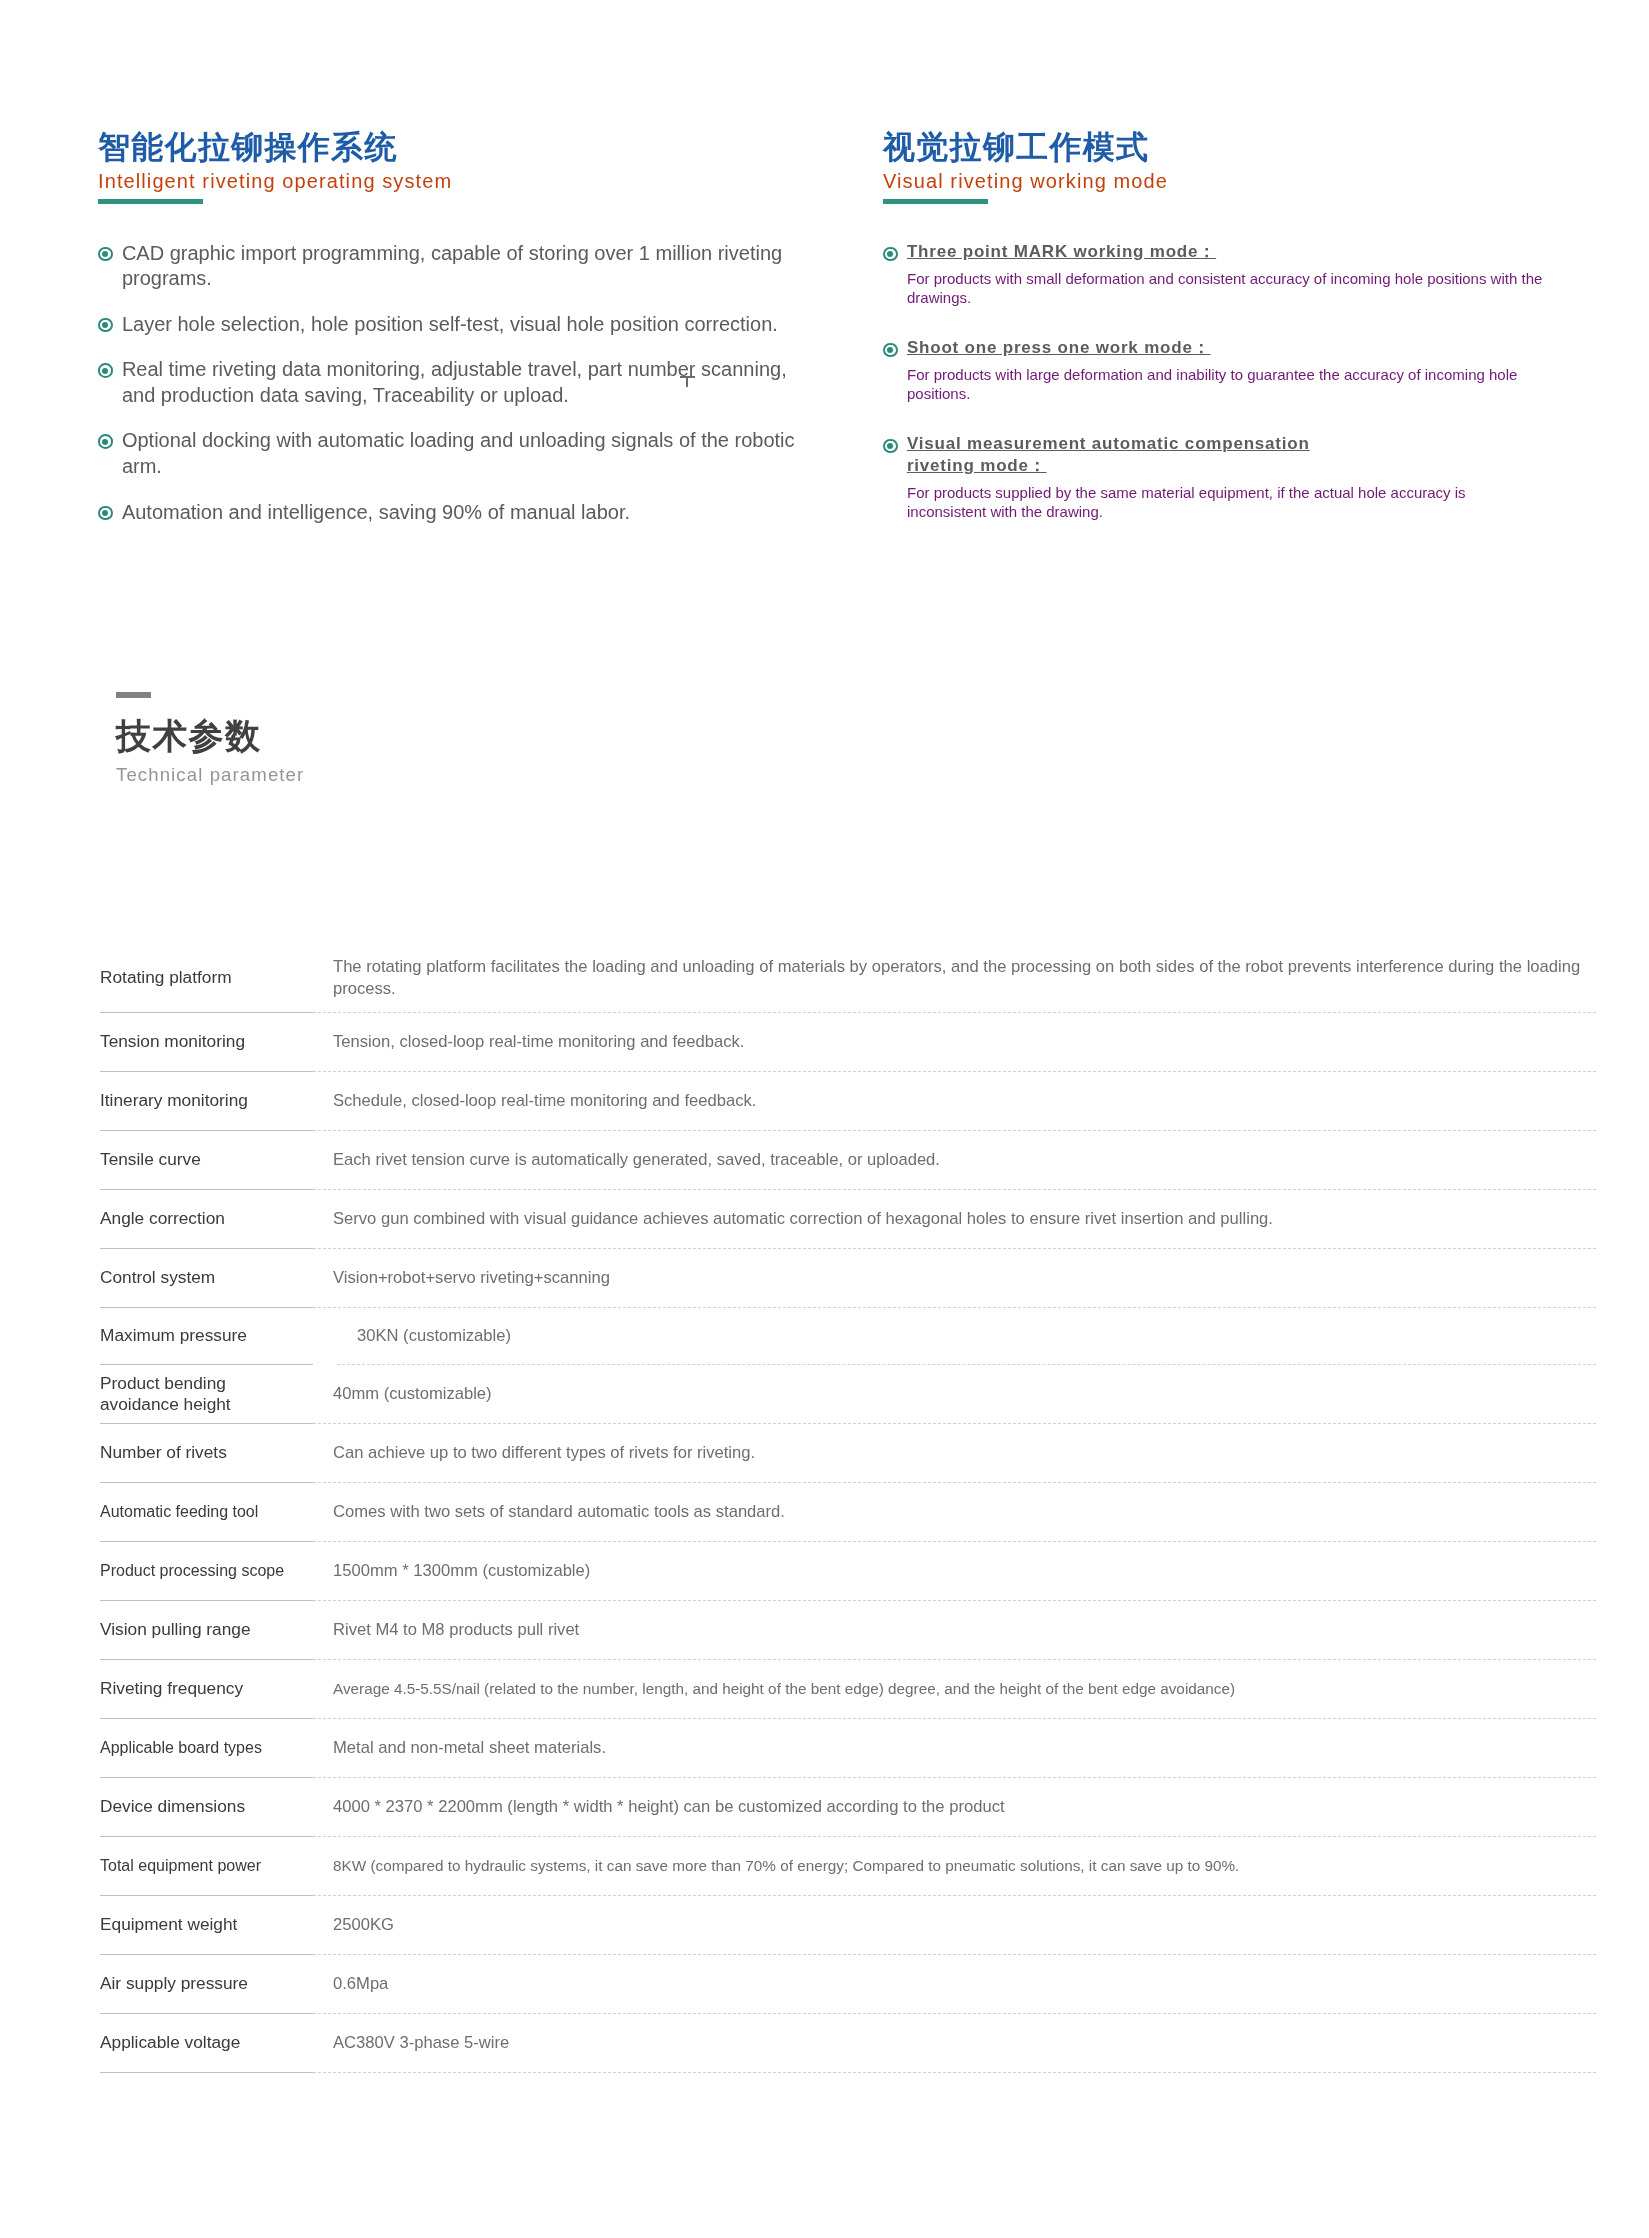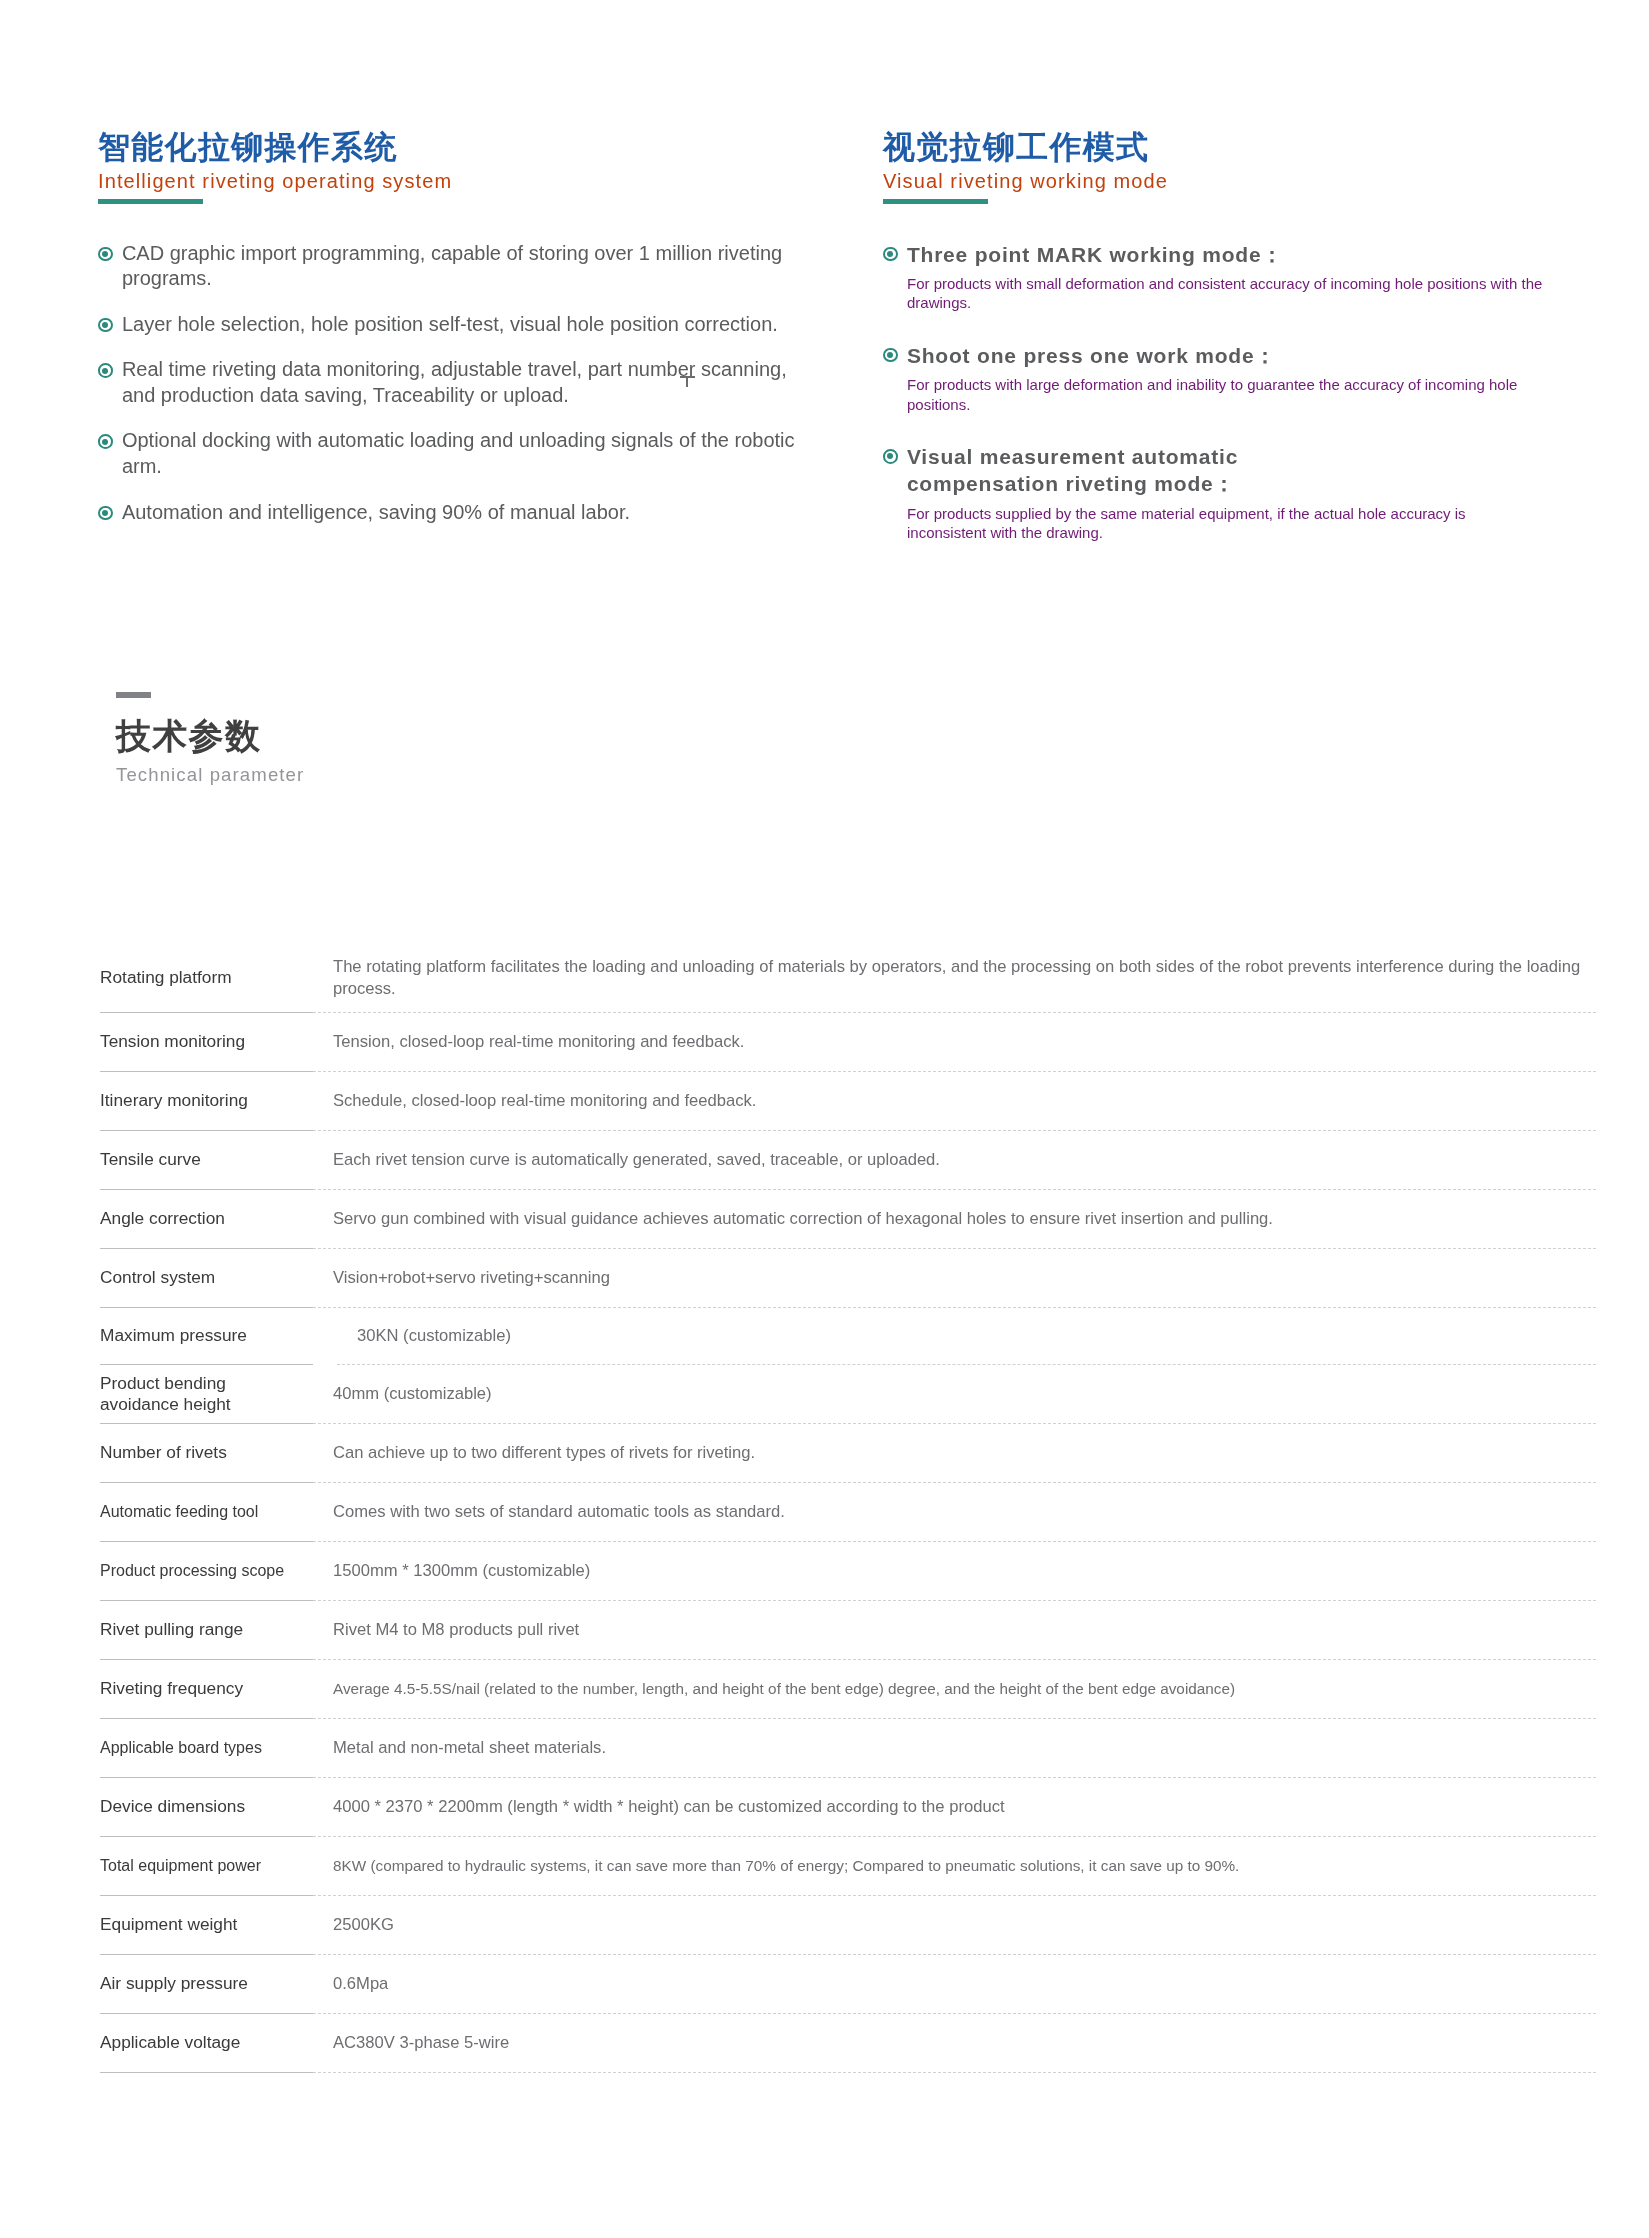--- a/index.html
+++ b/index.html
@@ -93,25 +93,26 @@
     max-width: 692px;
   }
 
   
   .mode-block { margin-bottom: 29px; }
   .mode-head-row {
     display: flex;
     align-items: flex-start;
   }
   .mode-title {
-    font-size: 21px;
+    font-size: 17px;
     font-weight: bold;
     color: #5b5c5e;
     letter-spacing: 0.8px;
     line-height: 1.3;
+    text-decoration: underline;
   }
   .mode-desc {
     font-size: 15px;
     line-height: 1.3;
     color: #701a75;
     margin-left: 24px;
     margin-top: 6px;
     max-width: 638px;
   }
   .mode-desc.narrow { max-width: 599px; }
@@ -389,21 +390,21 @@
       <div class="spec-label-cell">
         <span class="spec-label small">Product processing scope</span>
       </div>
       <div class="spec-value-cell">
         <span class="spec-value">1500mm * 1300mm (customizable)</span>
       </div>
     </div>
 
     <div class="spec-row r-std">
       <div class="spec-label-cell">
-        <span class="spec-label">Rivet pulling range</span>
+        <span class="spec-label">Vision pulling range</span>
       </div>
       <div class="spec-value-cell">
         <span class="spec-value">Rivet M4 to M8 products pull rivet</span>
       </div>
     </div>
 
     <div class="spec-row r-std">
       <div class="spec-label-cell">
         <span class="spec-label">Riveting frequency</span>
       </div>

